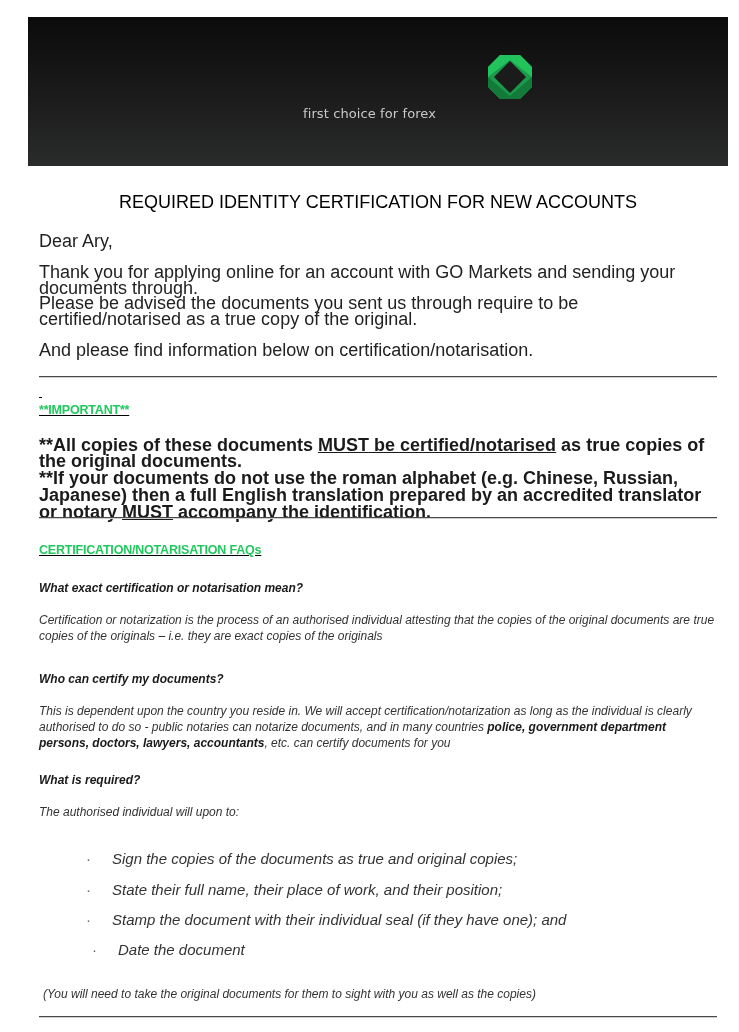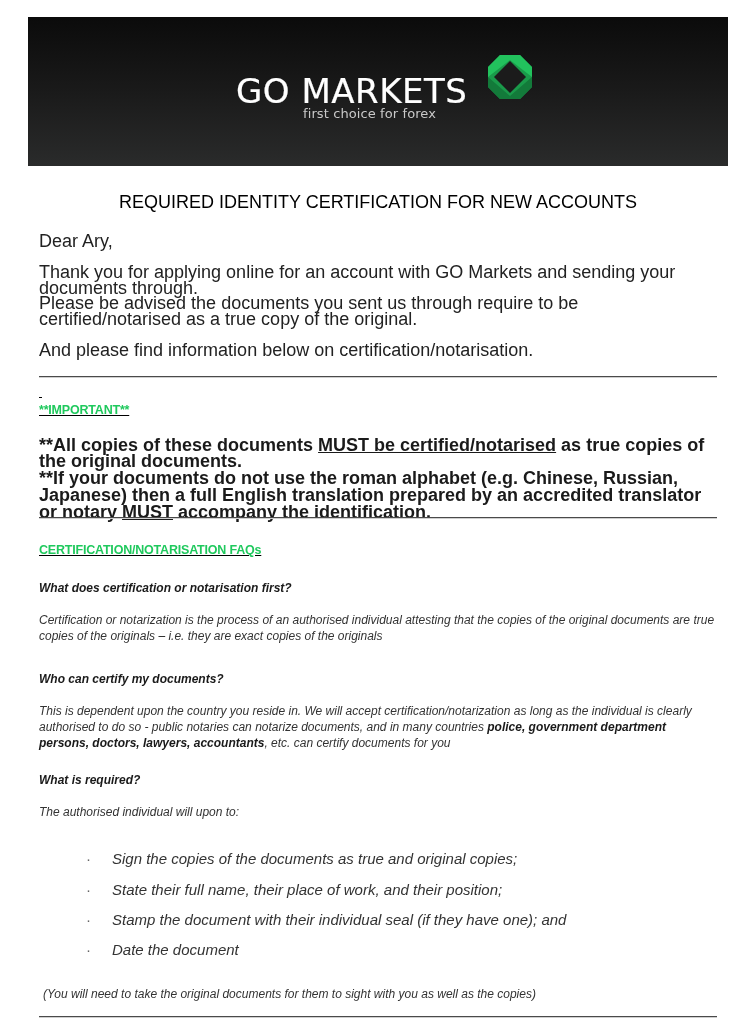--- a/index.html
+++ b/index.html
@@ -48,21 +48,20 @@
     .faq-q { font-weight: bold; font-style: italic; font-size: 12px; color: #1a1a1a; }
     .faq-a { font-style: italic; font-size: 12px; color: #333; }
     .faq-a b { font-style: italic; font-weight: bold; color: #1a1a1a; }
     .bullet-row { position: absolute; left: 86px; font-size: 15px; font-style: italic; color: #333; white-space: nowrap; }
     .bullet-row .dot { display: inline-block; width: 26px; font-style: normal; color: #666; }
   </style>
 </head>
 <body>
 
 <div class="header">
-  <div class="logo-text">GO MARKETS</div>
   <div class="tagline">first choice for forex</div>
   <svg class="logo-mark" viewBox="0 0 50 50">
     <polygon points="15,3 35,3 47,15 47,35 35,47 15,47 3,35 3,15" fill="#1a9a4a"></polygon>
     <polygon points="15,3 35,3 47,15 47,25 25,8 3,25 3,15" fill="#22c25d"></polygon>
     <polygon points="3,25 25,44 47,25 47,35 35,47 15,47 3,35" fill="#137a3a"></polygon>
     <polygon points="25,9 41,25 25,41 9,25" fill="#1b1b1b"></polygon>
   </svg>
 </div>
 
 <div class="title">REQUIRED IDENTITY CERTIFICATION FOR NEW ACCOUNTS</div>
@@ -82,39 +81,39 @@
 </div>
 
 <div class="p bold-p" style="top:470px; width:678px; line-height:17px;">
   <span>**If your documents do not use the roman alphabet (e.g. Chinese, Russian, Japanese) then a full English translation prepared by an accredited translator or notary </span><span class="u">MUST</span><span> accompany the identification.</span>
 </div>
 
 <div class="divider" style="top:517px;"></div>
 
 <div class="green-heading" style="top:543px;">CERTIFICATION/NOTARISATION FAQs</div>
 
-<div class="p faq-q" style="top:580px;">What does certification or notarisation first?</div>
+<div class="p faq-q" style="top:580px;">What exact certification or notarisation mean?</div>
 <div class="p faq-a" style="top:612px; width:680px;">Certification or notarization is the process of an authorised individual attesting that the copies of the original documents are true copies of the originals – i.e. they are exact copies of the originals</div>
 
 <div class="p faq-q" style="top:671px;">Who can certify my documents?</div>
 <div class="p faq-a" style="top:703px; width:672px;">
   <span>This is dependent upon the country you reside in.  We will accept certification/notarization as long as the individual is clearly authorised to do so - public notaries can notarize documents, and in many countries </span><b>police, government department persons, doctors, lawyers, accountants</b><span>, etc. can certify documents for you</span>
 </div>
 
 <div class="p faq-q" style="top:772px;">What is required?</div>
 <div class="p faq-a" style="top:804px;">The authorised individual will upon to:</div>
 
 <div class="bullet-row" style="top:850px;">
   <span class="dot">·</span><span>Sign the copies of the documents as true and original copies;</span>
 </div>
 <div class="bullet-row" style="top:881px;">
   <span class="dot">·</span><span>State their full name, their place of work, and their position;</span>
 </div>
 <div class="bullet-row" style="top:911px;">
   <span class="dot">·</span><span>Stamp the document with their individual seal (if they have one); and</span>
 </div>
-<div class="bullet-row" style="top:941px;">
+<div class="bullet-row" style="top:941px;margin-left:6px;">
   <span class="dot">·</span><span>Date the document</span>
 </div>
 
 <div class="p faq-a" style="top:986px; left:43px;">(You will need to take the original documents for them to sight with you as well as the copies)</div>
 
 <div class="divider" style="top:1016px;"></div>
 
 </body></html>

